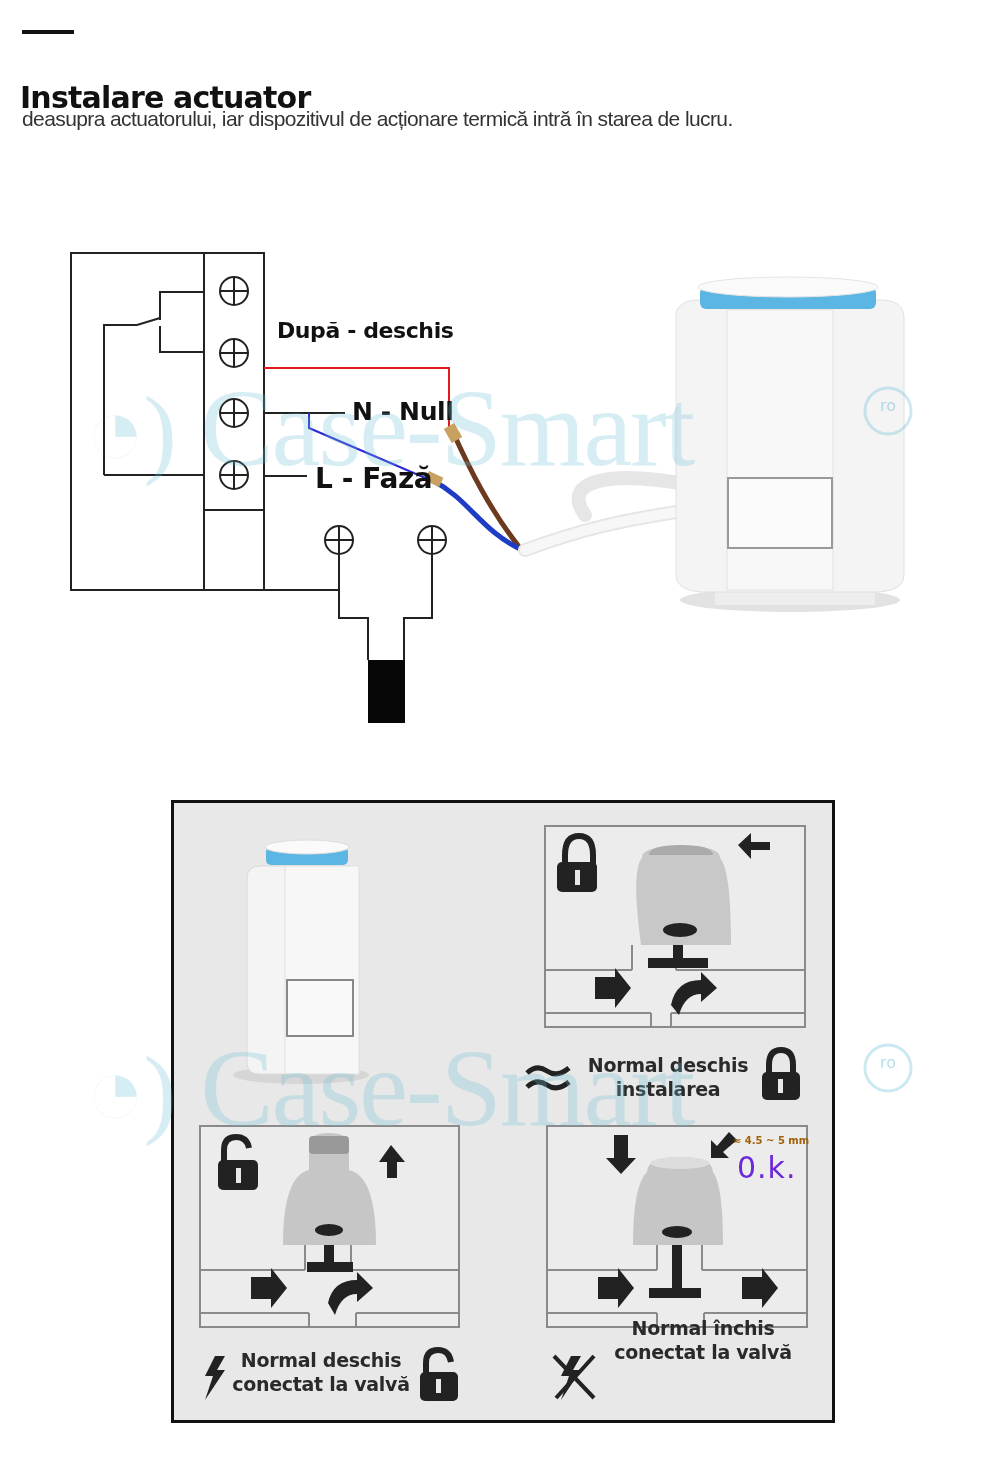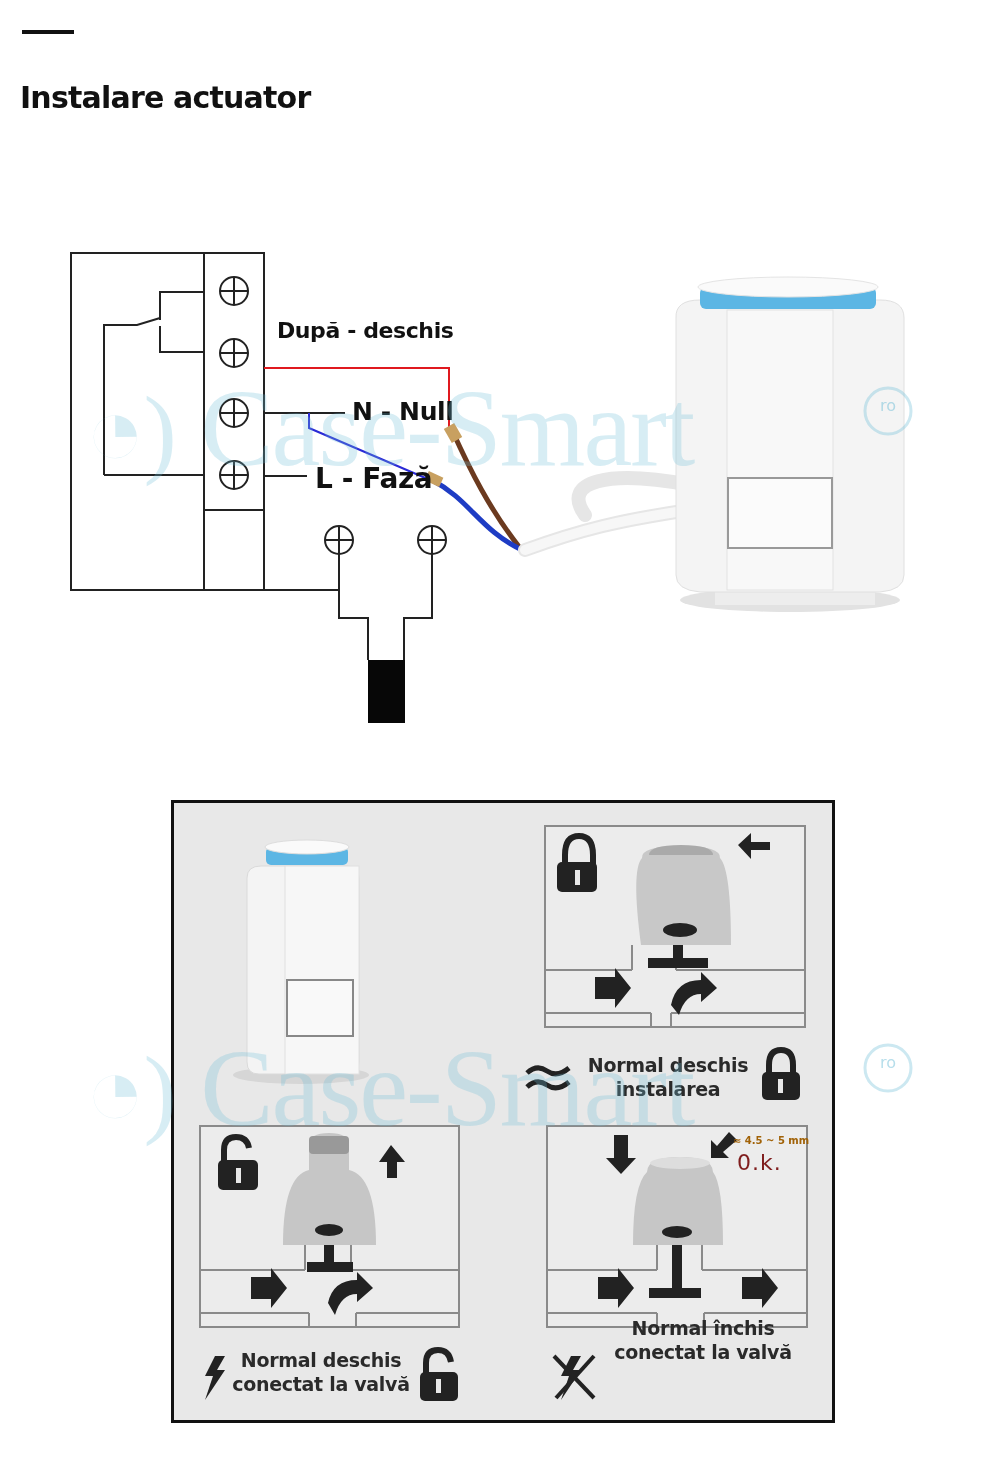--- a/index.html
+++ b/index.html
@@ -19,20 +19,21 @@
   .cap { position: absolute; text-align: center; font-weight: bold; color: #2a2a2a; font-size: 19px; line-height: 24px; letter-spacing: -0.3px; }
 
   .watermark { position: absolute; pointer-events: none; color: rgba(110,190,215,0.28); font-family: Liberation Serif, serif; font-weight: normal; white-space: nowrap; }
 </style>
 </head>
 <body>
 
 <div class="top-rule"></div>
 <h1 class="title">Instalare actuator</h1>
 <div class="intro">
+  <div>deasupra actuatorului, iar dispozitivul de acționare termică intră în starea de lucru.</div>
 </div>
 
 <svg class="abs" style="left:0;top:230px" width="1000" height="520">
   <g fill="none" stroke="#222" stroke-width="2">
 
     <rect x="71" y="23" width="193" height="337"></rect>
     <line x1="204" y1="23" x2="204" y2="360"></line>
 
     <rect x="204" y="23" width="60" height="257"></rect>
 
@@ -217,21 +218,21 @@
 </div>
 <div class="cap" style="left:228px;top:1348px;width:186px">
   <div>Normal deschis</div>
   <div>conectat la valvă</div>
 </div>
 <div class="cap" style="left:610px;top:1316px;width:186px">
   <div>Normal închis</div>
   <div>conectat la valvă</div>
 </div>
 <div class="abs" style="left:733px;top:1135px;font-size:10px;font-weight:bold;color:#a16207">≈ 4.5 ~ 5 mm</div>
-<div class="abs" style="left:737px;top:1150px;font-size:22px;color:#7f1d1d;letter-spacing:1px">0.k.</div>
+<div class="abs" style="left:737px;top:1150px;font-size:30px;color:#6d28d9;letter-spacing:1px">0.k.</div>
 
 <div class="watermark" style="left:85px;top:1025px;font-size:110px;letter-spacing:-2px">
   <span style="font-size:100px">◔)</span>
   <span>Case-Smart</span>
 </div>
 <svg class="abs" style="left:862px;top:1042px" width="52" height="52">
   <circle cx="26" cy="26" r="23" fill="none" stroke="rgba(110,190,215,0.35)" stroke-width="3"></circle>
   <text x="26" y="26" text-anchor="middle" font-size="16" fill="rgba(110,190,215,0.5)">ro</text>
 </svg>
 

